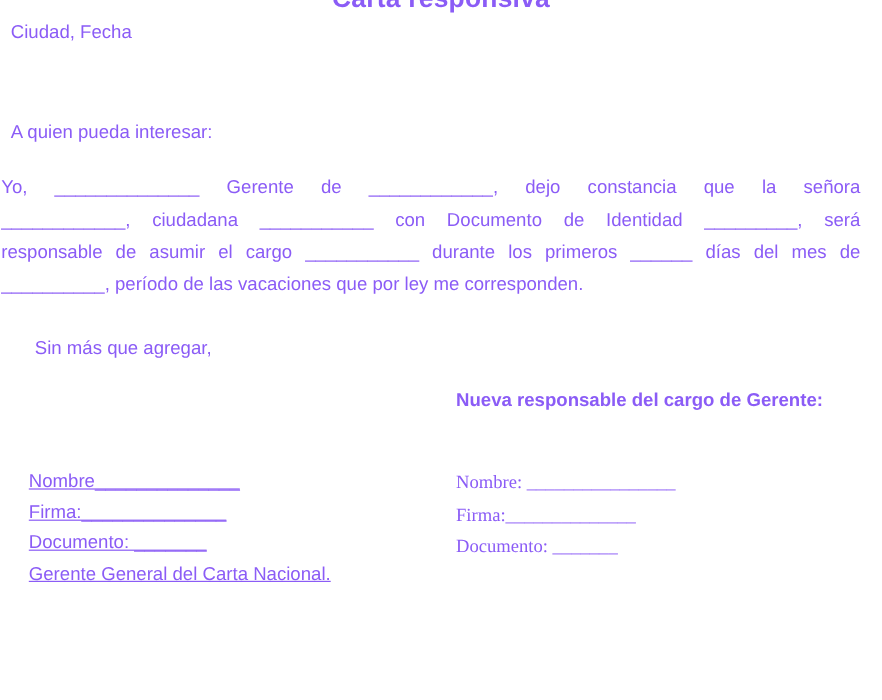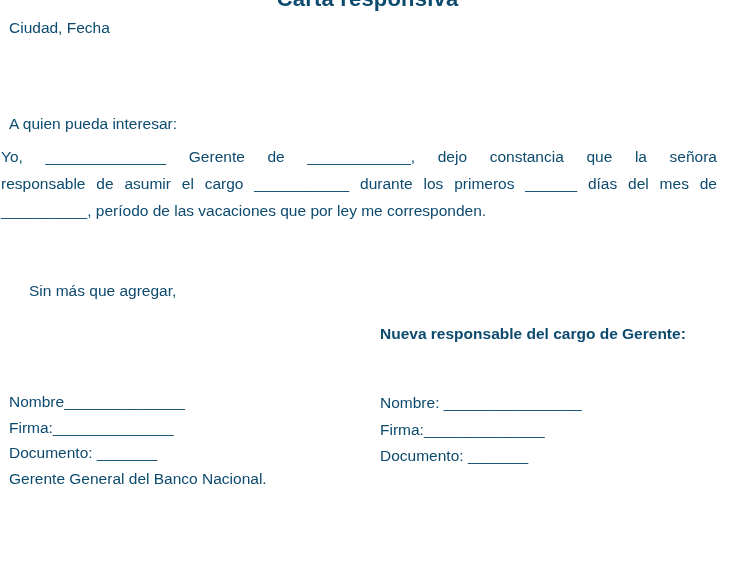--- a/index.html
+++ b/index.html
@@ -3,21 +3,21 @@
 <meta charset="utf-8">
 <style>
   html, body { margin: 0; padding: 0; background: #ffffff; }
   .page {
     position: relative;
     width: 735px;
     height: 583px;
     background: #ffffff;
     overflow: hidden;
     font-family: "Liberation Sans", sans-serif;
-    color: #0c4a6e;
+    color: #8b5cf6;
     font-size: 15.5px;
   }
   .title {
     position: absolute;
     top: -13px;
     left: 0;
     width: 100%;
     text-align: center;
     font-weight: bold;
     font-size: 22px;
@@ -25,21 +25,21 @@
     letter-spacing: 0.2px;
   }
   .dateline {
     position: absolute;
     top: 18px;
     left: 9px;
     line-height: 20px;
   }
   .salutation {
     position: absolute;
-    top: 114px;
+    top: 101px;
     left: 9px;
     line-height: 20px;
   }
   .body-par {
     position: absolute;
     top: 143px;
     left: 1px;
     width: 716px;
   }
   .bline {
@@ -67,56 +67,58 @@
   .new-heading {
     position: absolute;
     top: 324px;
     left: 380px;
     font-weight: bold;
     line-height: 20px;
   }
   .sig-left {
     position: absolute;
     top: 389px;
-    left: 9px;
+    left: 24px;
+    text-decoration: underline;
   }
   .sig-left .sline { line-height: 25.5px; height: 25.5px; }
   .sig-right {
     position: absolute;
     top: 390px;
     left: 380px;
   }
-  .sig-right .sline { line-height: 26.6px; height: 26.6px; }
+  .sig-right .sline { line-height: 26.6px; height: 26.6px; font-family: Liberation Serif, serif; }
 </style>
 </head>
 <body>
 
 <div class="page">
 
   <div class="title">Carta responsiva</div>
 
   <div class="dateline">Ciudad, Fecha</div>
 
   <div class="salutation">A quien pueda interesar:</div>
 
   <div class="body-par">
     <div class="bline">Yo, ______________ Gerente de ____________, dejo constancia que la señora</div>
+    <div class="bline">____________, ciudadana ___________ con Documento de Identidad _________, será</div>
     <div class="bline">responsable de asumir el cargo ___________ durante los primeros ______ días del mes de</div>
     <div class="bline last">__________, período de las vacaciones que por ley me corresponden.</div>
   </div>
 
   <div class="closing">Sin más que agregar,</div>
 
   <div class="new-heading">Nueva responsable del cargo de Gerente:</div>
 
   <div class="sig-left">
     <div class="sline">Nombre______________</div>
     <div class="sline">Firma:______________</div>
     <div class="sline">Documento: _______</div>
-    <div class="sline">Gerente General del Banco Nacional.</div>
+    <div class="sline">Gerente General del Carta Nacional.</div>
   </div>
 
   <div class="sig-right">
     <div class="sline">Nombre: ________________</div>
     <div class="sline">Firma:______________</div>
     <div class="sline">Documento: _______</div>
   </div>
 
 </div>
 

